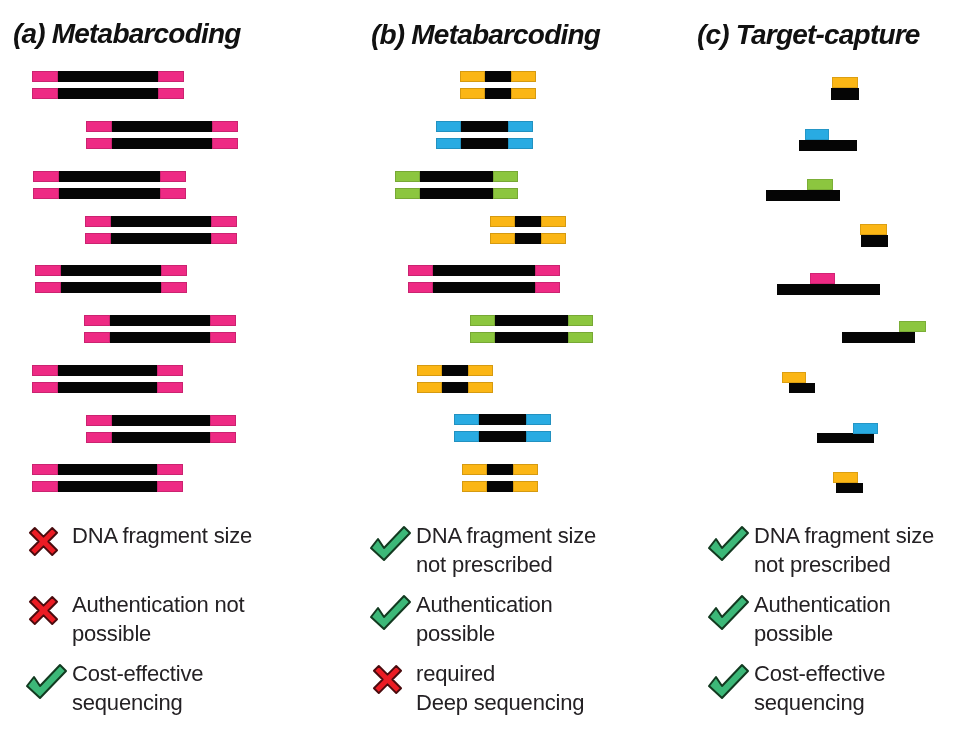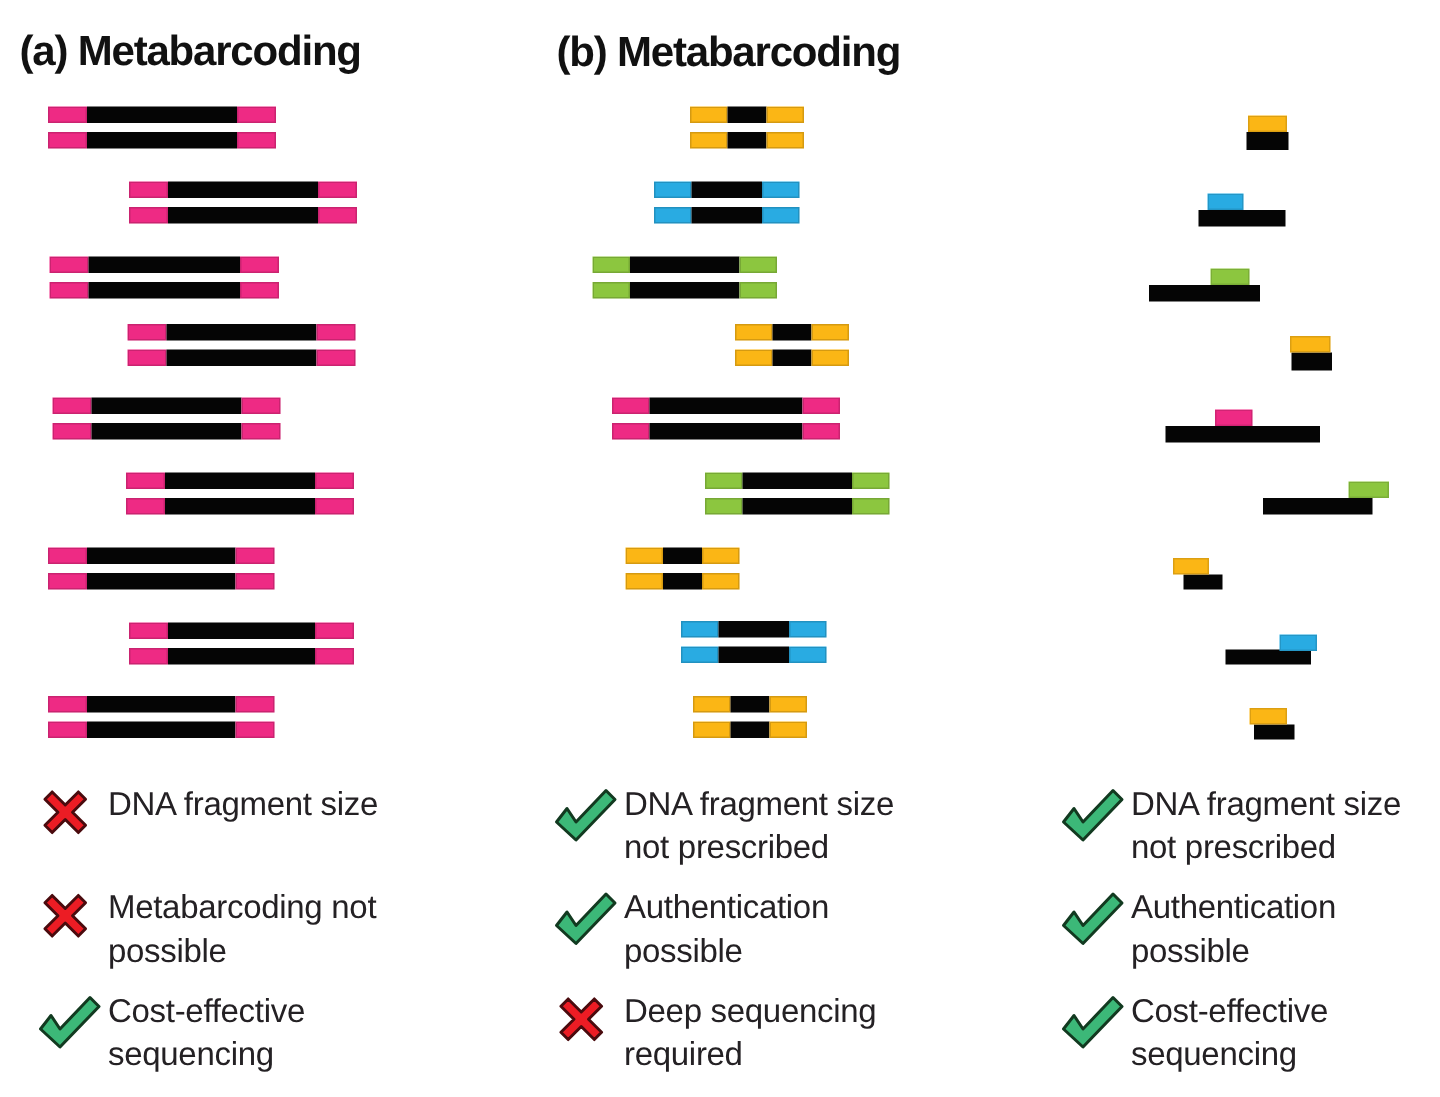--- a/index.html
+++ b/index.html
@@ -2,39 +2,40 @@
 <html><head>
 <meta charset="utf-8">
 <style>
   html,body{margin:0;padding:0;background:#ffffff;}
   .figure{
     position:relative;width:960px;height:731px;background:#ffffff;
     font-family:"Liberation Sans",sans-serif;overflow:hidden;
   }
   .col-header{
     position:absolute;font-weight:700;font-size:28px;letter-spacing:-0.8px;
-    color:#111111;white-space:nowrap;
+    color:#111111;white-space:nowrap;font-style:italic;
   }
   .bar{position:absolute;height:11px;display:flex;}
   .bar .cap{height:100%;box-shadow:inset 0 0 0 1px rgba(0,0,0,0.15);}
   .bar .mid{flex:1;background:#050505;}
   .capture-bar{position:absolute;background:#050505;}
   .probe{position:absolute;height:11px;box-shadow:inset 0 0 0 1px rgba(0,0,0,0.12);}
   .ann-icon{position:absolute;}
   .ann-text{
     position:absolute;font-size:22px;line-height:29px;color:#242124;
     letter-spacing:-0.2px;white-space:nowrap;
   }
 </style>
 </head>
 <body>
 
 <div class="figure">
   <div class="col-header" style="left:13px;top:18px;">(a) Metabarcoding</div>
   <div class="col-header" style="left:371px;top:19px;">(b) Metabarcoding</div>
+  <div class="col-header" style="left:697px;top:19px;">(c) Target-capture</div>
 
   <div id="layer-fragments">
       <div class="bar" style="left: 32px; top: 71px; width: 152px;">
         <div class="cap" style="width: 26px; background: rgb(238, 42, 132);"></div>
         <div class="mid"></div>
         <div class="cap" style="width: 26px; background: rgb(238, 42, 132);"></div>
       </div>
       <div class="bar" style="left: 32px; top: 88px; width: 152px;">
         <div class="cap" style="width: 26px; background: rgb(238, 42, 132);"></div>
         <div class="mid"></div>
@@ -233,21 +234,21 @@
       <div class="ann-icon" style="left: 28px; top: 526px;"><svg width="31" height="31" viewBox="0 0 32 32">
           <path d="M7 2 L16 11 L25 2 L30 7 L21 16 L30 25 L25 30 L16 21 L7 30 L2 25 L11 16 L2 7 Z" fill="#EC1C24" stroke="#4A0B0E" stroke-width="2" stroke-linejoin="round"></path>
         </svg></div>
       <div class="ann-text" style="left: 72px; top: 521px;">
         <div>DNA fragment size</div>
       </div>
       <div class="ann-icon" style="left: 28px; top: 595px;"><svg width="31" height="31" viewBox="0 0 32 32">
           <path d="M7 2 L16 11 L25 2 L30 7 L21 16 L30 25 L25 30 L16 21 L7 30 L2 25 L11 16 L2 7 Z" fill="#EC1C24" stroke="#4A0B0E" stroke-width="2" stroke-linejoin="round"></path>
         </svg></div>
       <div class="ann-text" style="left: 72px; top: 590px;">
-        <div>Metabarcoding not</div>
+        <div>Authentication not</div>
         <div>possible</div>
       </div>
       <div class="ann-icon" style="left: 24px; top: 663px;"><svg width="44" height="38" viewBox="0 0 44 38">
           <path d="M3 23 L10 14 L16 23 L36 2 L42 8 L16 35 Z" fill="#3CB878" stroke="#123A20" stroke-width="2" stroke-linejoin="round"></path>
         </svg></div>
       <div class="ann-text" style="left: 72px; top: 659px;">
         <div>Cost-effective</div>
         <div>sequencing</div>
       </div>
       <div class="ann-icon" style="left: 368px; top: 525px;"><svg width="44" height="38" viewBox="0 0 44 38">
@@ -261,22 +262,22 @@
           <path d="M3 23 L10 14 L16 23 L36 2 L42 8 L16 35 Z" fill="#3CB878" stroke="#123A20" stroke-width="2" stroke-linejoin="round"></path>
         </svg></div>
       <div class="ann-text" style="left: 416px; top: 590px;">
         <div>Authentication</div>
         <div>possible</div>
       </div>
       <div class="ann-icon" style="left: 372px; top: 664px;"><svg width="31" height="31" viewBox="0 0 32 32">
           <path d="M7 2 L16 11 L25 2 L30 7 L21 16 L30 25 L25 30 L16 21 L7 30 L2 25 L11 16 L2 7 Z" fill="#EC1C24" stroke="#4A0B0E" stroke-width="2" stroke-linejoin="round"></path>
         </svg></div>
       <div class="ann-text" style="left: 416px; top: 659px;">
+        <div>required</div>
         <div>Deep sequencing</div>
-        <div>required</div>
       </div>
       <div class="ann-icon" style="left: 706px; top: 525px;"><svg width="44" height="38" viewBox="0 0 44 38">
           <path d="M3 23 L10 14 L16 23 L36 2 L42 8 L16 35 Z" fill="#3CB878" stroke="#123A20" stroke-width="2" stroke-linejoin="round"></path>
         </svg></div>
       <div class="ann-text" style="left: 754px; top: 521px;">
         <div>DNA fragment size</div>
         <div>not prescribed</div>
       </div>
       <div class="ann-icon" style="left: 706px; top: 594px;"><svg width="44" height="38" viewBox="0 0 44 38">
           <path d="M3 23 L10 14 L16 23 L36 2 L42 8 L16 35 Z" fill="#3CB878" stroke="#123A20" stroke-width="2" stroke-linejoin="round"></path>

